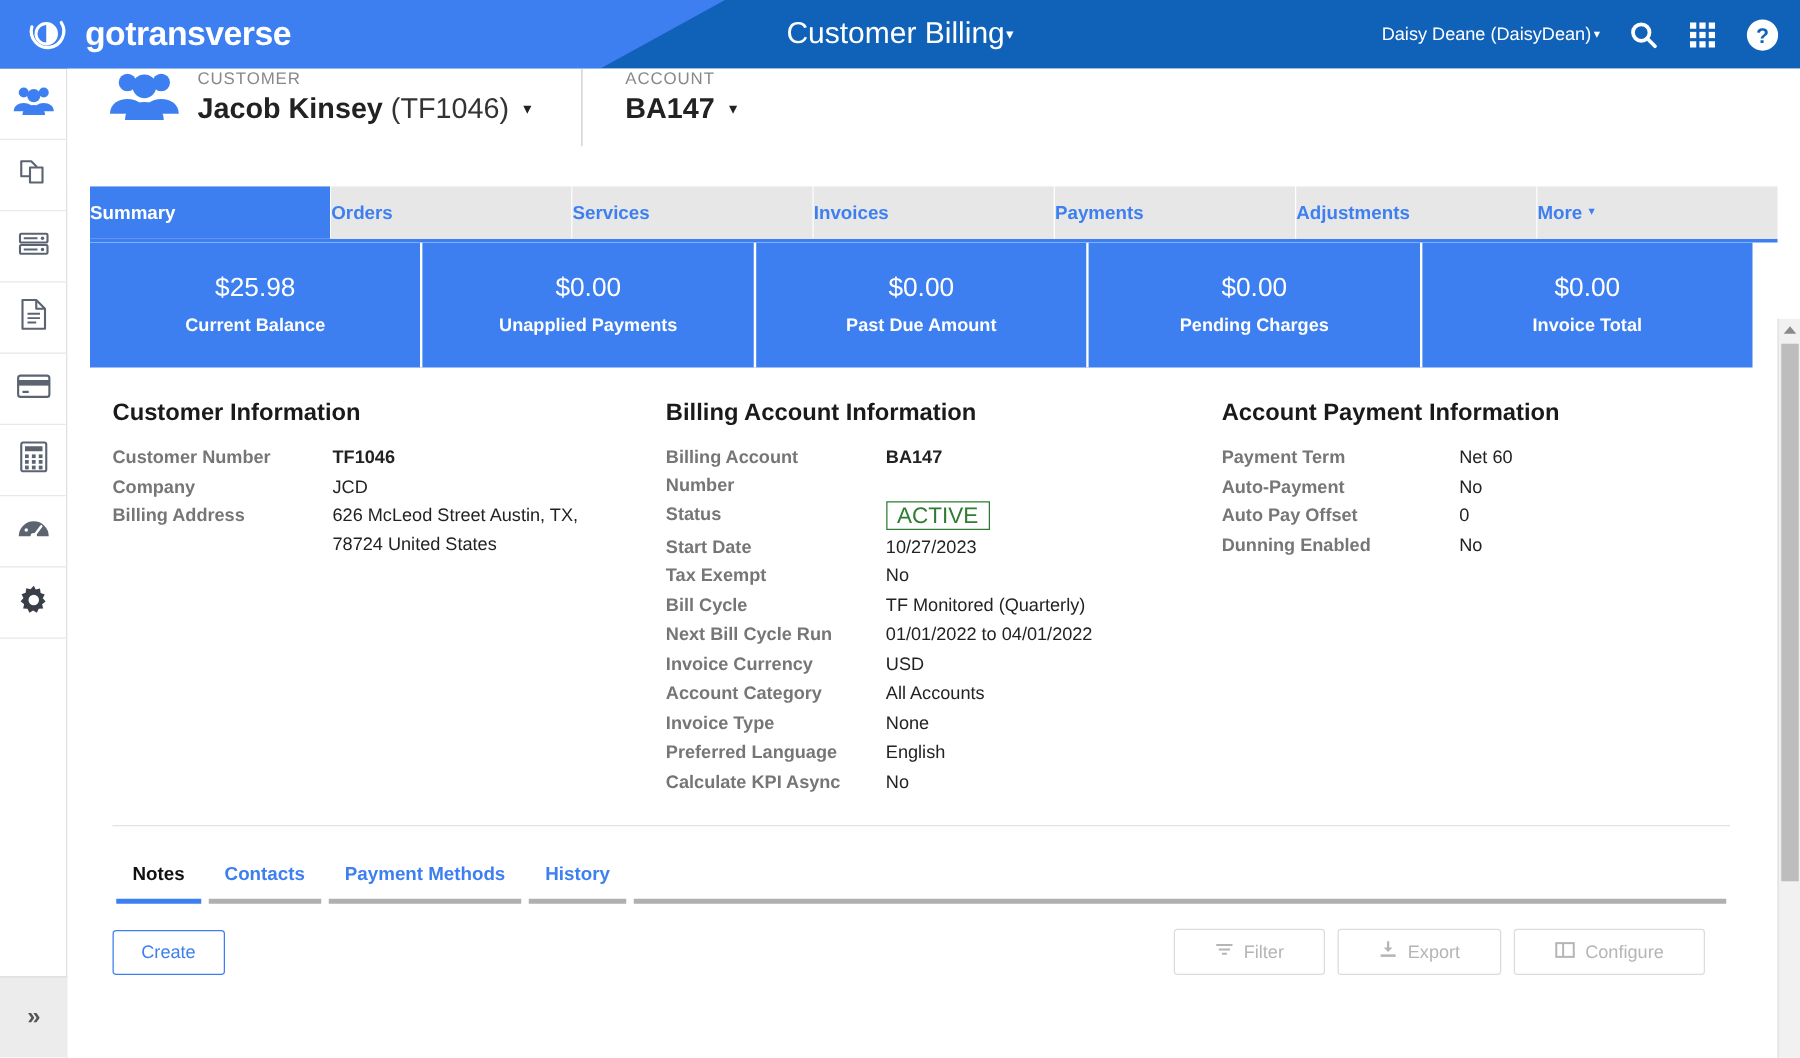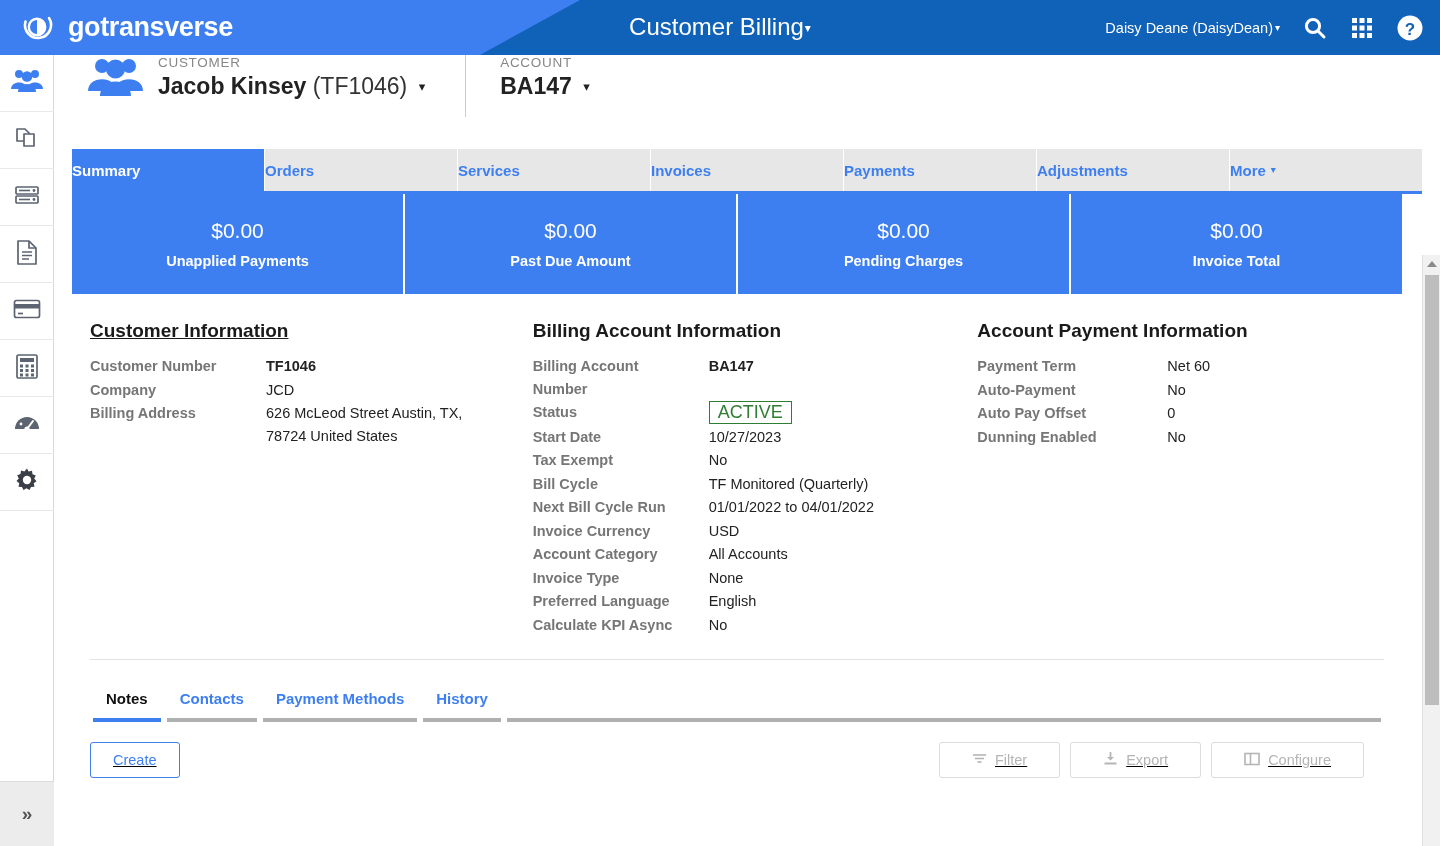--- a/index.html
+++ b/index.html
@@ -127,21 +127,21 @@
 
   
   .infocols {
     display: flex; padding-top: 26px;
   }
   .infocol { width: 443px; padding-left: 18px; }
   .infocol.c2 { width: 445px; }
   .infocol h3 {
     font-size: 19px; color: #1a1a1a; font-weight: bold; margin-bottom: 13px;
   }
-  .infocol.c1 h3 { margin-left: 0px; text-decoration: underline; }
+  .infocol.c1 h3 { margin-left: 0px; }
   .rows { display: flex; flex-direction: column; }
   .row { display: flex; margin-bottom: 1px; }
   .rlabel {
     width: 176px; color: #767676; font-size: 14.5px;
     font-weight: bold; line-height: 22.5px; padding-right: 13px;
   }
   .rvalue {
     color: #222; font-size: 14.5px; line-height: 22.5px; flex: 1;
   }
   .rvalue.bold { font-weight: bold; }
@@ -161,21 +161,21 @@
   .subtab {
     font-size: 15px; font-weight: bold; color: #3d7ff0; cursor: pointer;
     padding: 0 16px 11px 16px; text-align: center;
   }
   .subtab.active { color: #111; }
   .subtab-rule { height: 4px; background: #b0b0b0; margin: 0 3px; }
   .subtab-wrap.active .subtab-rule { background: #3d7ff0; }
 
   
   .toolbar {
-    display: flex; align-items: center; margin: 20px 18px 0 18px; text-decoration: underline;
+    display: flex; align-items: center; margin: 20px 18px 0 18px;
   }
   .btn-create {
     border: 1px solid #3d7ff0; color: #3d7ff0; background: #fff;
     font-size: 14.5px; padding: 9px 22px; border-radius: 3px; cursor: pointer;
   }
   .toolbar-right { margin-left: auto; display: flex; gap: 10px; padding-right: 20px;}
   .btn-ghost {
     border: 1px solid #dcdcdc; color: #b5b5b5; background: #fff;
     font-size: 14.5px; padding: 8px 32px; border-radius: 3px; cursor: pointer;
     display: flex; align-items: center; gap: 8px;
@@ -400,20 +400,24 @@
     <div class="tab">
         <span>More</span>
         <span class="caret">▾</span>
       </div>
   </div>
 
   <div class="scrollarea">
     <div class="scroll-inner">
 
       <div class="kpis">
+        <div class="kpi">
+          <div class="kpi-amount">$25.98</div>
+          <div class="kpi-label">Current Balance</div>
+        </div>
         <div class="kpi">
           <div class="kpi-amount">$0.00</div>
           <div class="kpi-label">Unapplied Payments</div>
         </div>
         <div class="kpi">
           <div class="kpi-amount">$0.00</div>
           <div class="kpi-label">Past Due Amount</div>
         </div>
         <div class="kpi">
           <div class="kpi-amount">$0.00</div>

